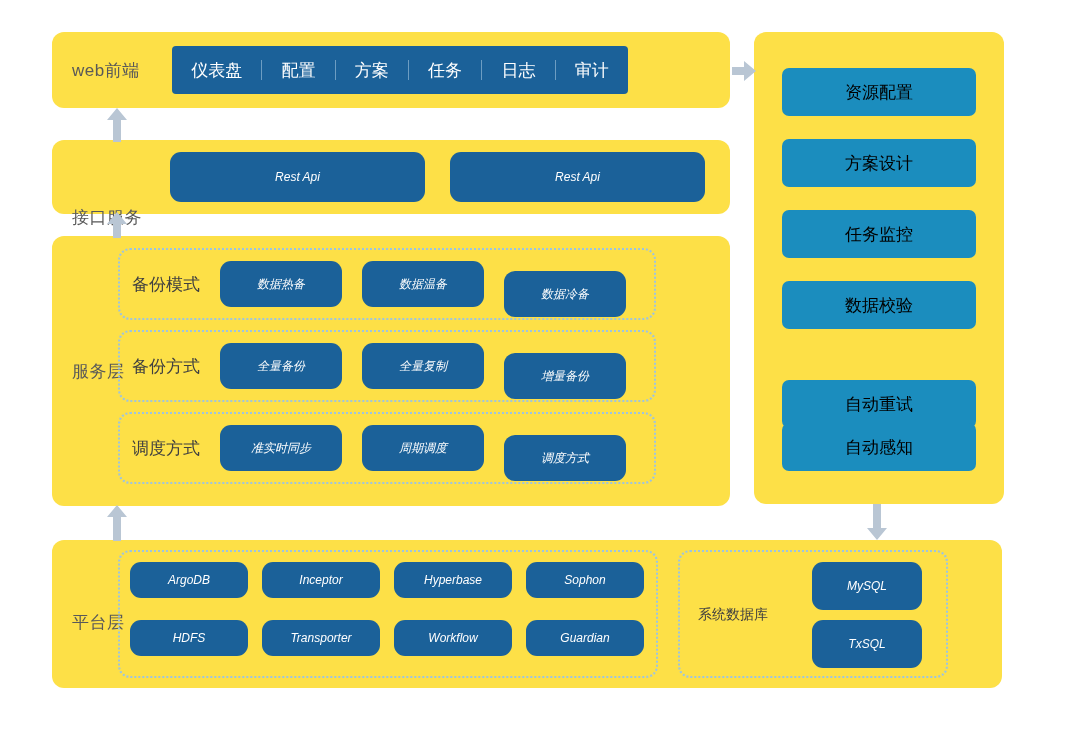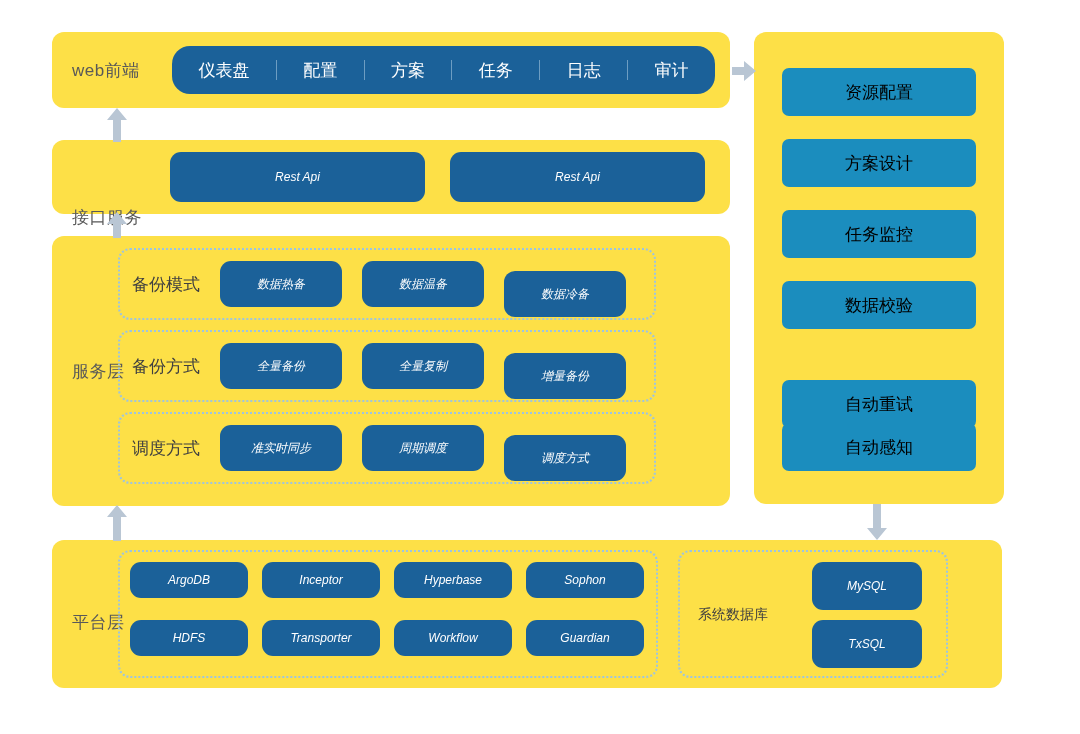--- a/index.html
+++ b/index.html
@@ -78,23 +78,23 @@
   
   #panel-web {
     left: 52px; top: 32px; width: 678px; height: 76px;
   }
   #label-web {
     position: absolute; left: 20px; top: 0; height: 76px;
     width: 100px;
   }
   #navbar {
     position: absolute;
-    left: 120px; top: 14px; width: 543px; height: 48px;
+    left: 120px; top: 14px; width: 456px; height: 48px;
     background: #1b6199;
-    border-radius: 18px;
+    border-radius: 4px;
     display: flex;
     align-items: center;
     justify-content: space-evenly;
   }
   .nav-item {
     color: #ffffff;
     font-size: 17px;
     padding: 0 6px;
     white-space: nowrap;
   }

